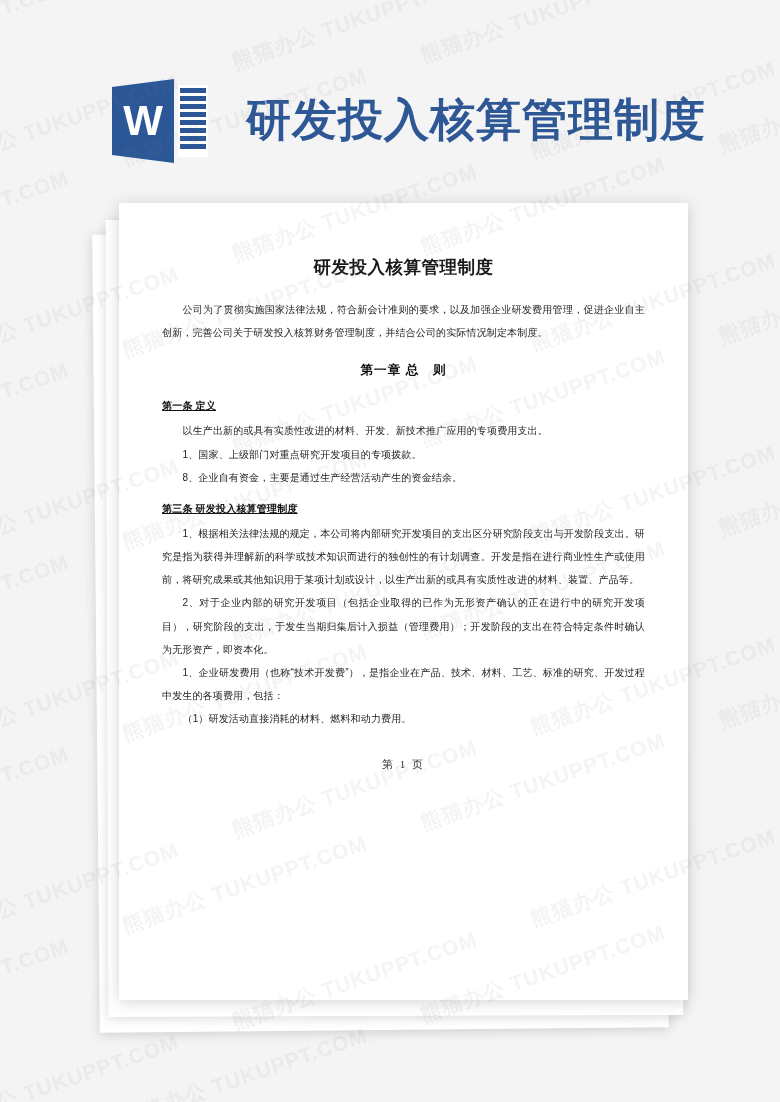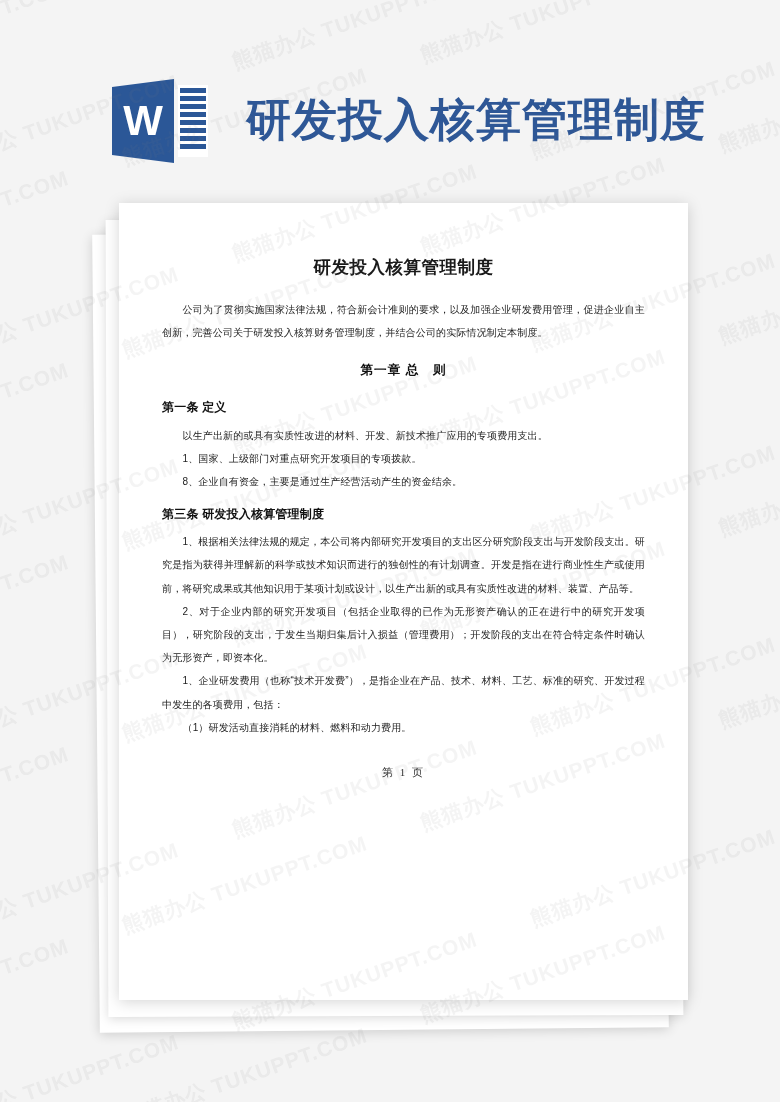--- a/index.html
+++ b/index.html
@@ -132,26 +132,27 @@
   .chapter {
     text-align: center;
     font-size: 12.6px;
     font-weight: bold;
     color: #111;
     margin: 13px 0 12px 0;
     line-height: 2.1;
     letter-spacing: 1px;
   }
   .article {
-    font-size: 12px;
+    font-size: 10px;
     font-weight: bold;
     color: #111;
     margin: 9px 0 3px 0;
     line-height: 2.1;
     letter-spacing: 0.2px;
+    text-decoration: underline;
   }
   .item { text-indent: 2.05em; }
   #page-footer {
     text-align: center;
     font-size: 11px;
     color: #333;
     margin-top: 26px;
     letter-spacing: 2px;
     font-family: "Liberation Serif", "DejaVu Serif", serif;
   }

